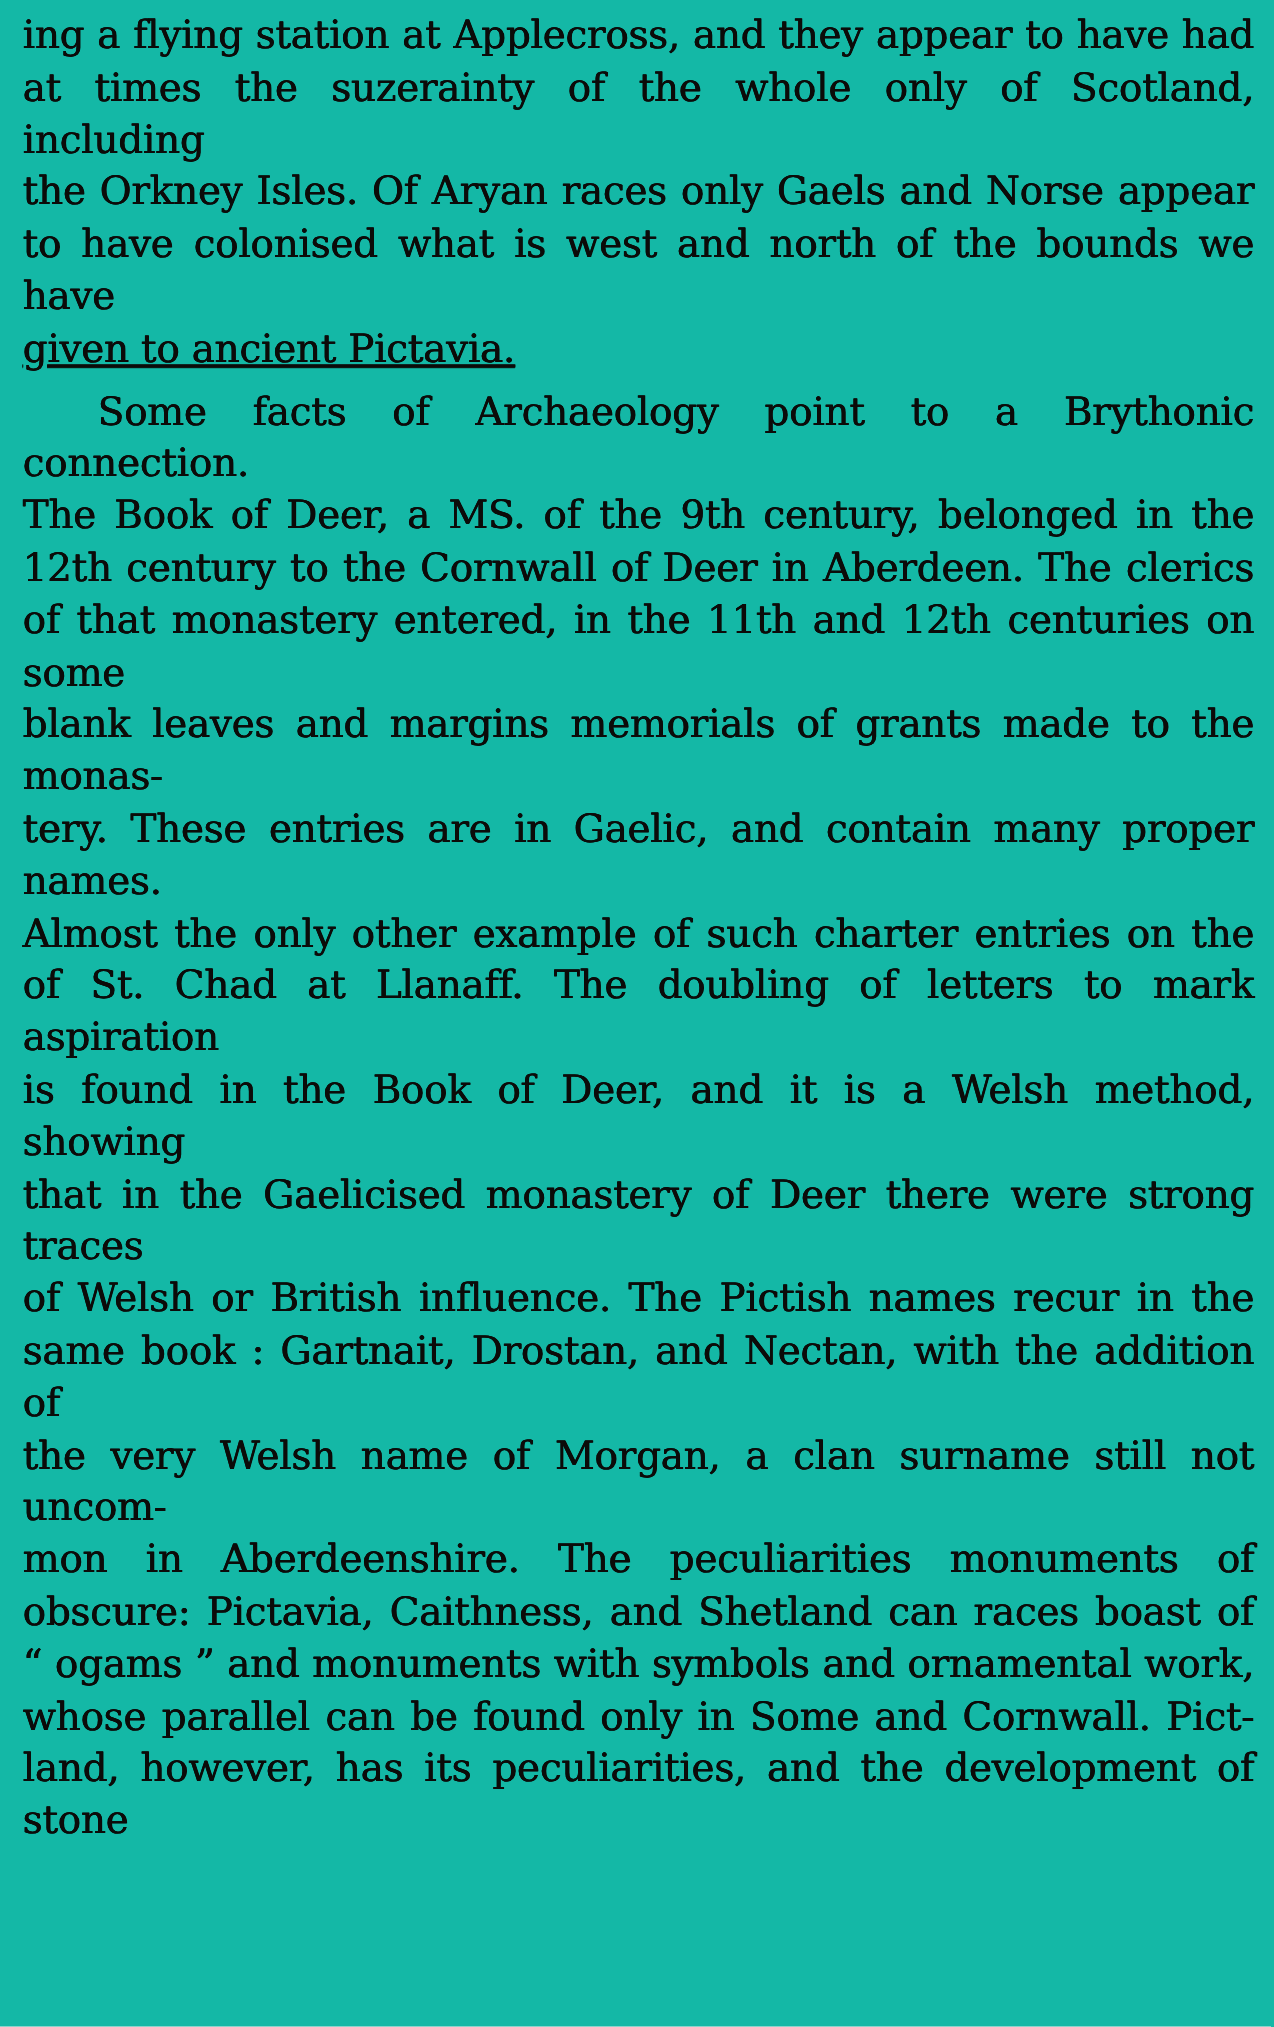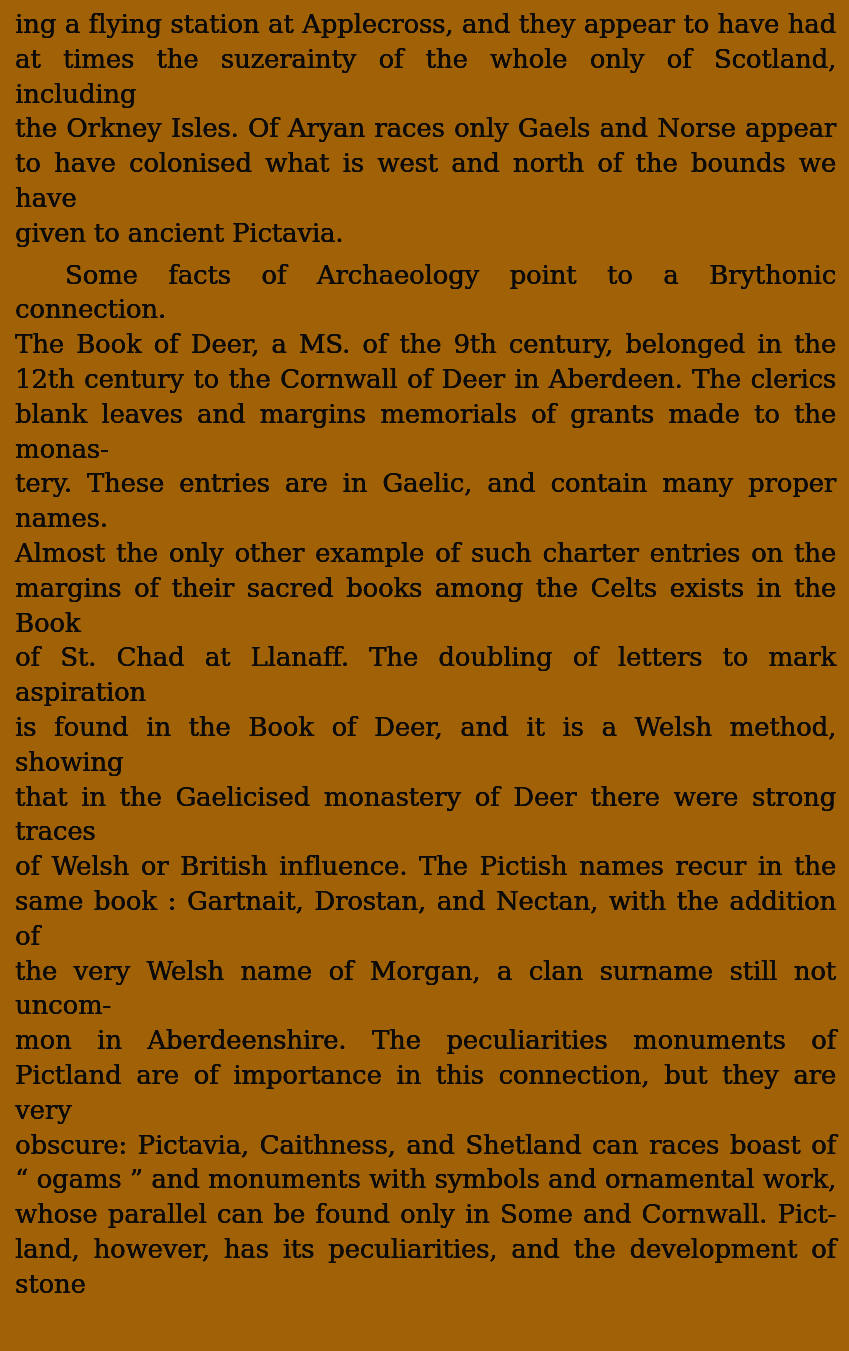--- a/index.html
+++ b/index.html
@@ -5,70 +5,69 @@
   html, body {
     margin: 0;
     padding: 0;
     background: #e9e9e7;
   }
   .page {
     position: relative;
     width: 849px;
     height: 1351px;
     margin: 0 auto;
-    background: #a16207;
+    background: #14b8a6;
     box-sizing: border-box;
     padding: 7px 13px 0 15px;
     overflow: hidden;
   }
   .text-block {
     font-family: "DejaVu Serif", "Liberation Serif", serif;
     font-size: 26px;
     line-height: 34.8px;
     color: #0c0b09;
     text-shadow: 0.35px 0 0 currentColor, 0 0.25px 0 currentColor;
     letter-spacing: -0.2px;
   }
   .paragraph { margin: 0; }
   .paragraph + .paragraph { margin-top: 7px; }
   .line {
     text-align: justify;
     text-align-last: justify;
     white-space: normal;
   }
   .line.first-indent { text-indent: 50px; }
-  .line.last-left { text-align-last: left; }
+  .line.last-left { text-align-last: left; text-decoration: underline; }
 </style>
 </head>
 <body>
 
 <div class="page">
   <div class="text-block" id="text-block">
       <div class="paragraph">
         <div class="line">ing a flying station at Applecross, and they appear to have had</div>
         <div class="line">at times the suzerainty of the whole only of Scotland, including</div>
         <div class="line">the Orkney Isles. Of Aryan races only Gaels and Norse appear</div>
         <div class="line">to have colonised what is west and north of the bounds we have</div>
         <div class="line last-left">given to ancient Pictavia.</div>
       </div>
       <div class="paragraph">
         <div class="line first-indent">Some facts of Archaeology point to a Brythonic connection.</div>
         <div class="line">The Book of Deer, a MS. of the 9th century, belonged in the</div>
         <div class="line">12th century to the Cornwall of Deer in Aberdeen. The clerics</div>
+        <div class="line">of that monastery entered, in the 11th and 12th centuries on some</div>
         <div class="line">blank leaves and margins memorials of grants made to the monas-</div>
         <div class="line">tery. These entries are in Gaelic, and contain many proper names.</div>
         <div class="line">Almost the only other example of such charter entries on the</div>
-        <div class="line">margins of their sacred books among the Celts exists in the Book</div>
         <div class="line">of St. Chad at Llanaff. The doubling of letters to mark aspiration</div>
         <div class="line">is found in the Book of Deer, and it is a Welsh method, showing</div>
         <div class="line">that in the Gaelicised monastery of Deer there were strong traces</div>
         <div class="line">of Welsh or British influence. The Pictish names recur in the</div>
         <div class="line">same book : Gartnait, Drostan, and Nectan, with the addition of</div>
         <div class="line">the very Welsh name of Morgan, a clan surname still not uncom-</div>
         <div class="line">mon in Aberdeenshire. The peculiarities monuments of</div>
-        <div class="line">Pictland are of importance in this connection, but they are very</div>
         <div class="line">obscure: Pictavia, Caithness, and Shetland can races boast of</div>
         <div class="line">“ ogams ” and monuments with symbols and ornamental work,</div>
         <div class="line">whose parallel can be found only in Some and Cornwall. Pict-</div>
         <div class="line">land, however, has its peculiarities, and the development of stone</div>
       </div>
     </div>
 </div>
 
 </body></html>

